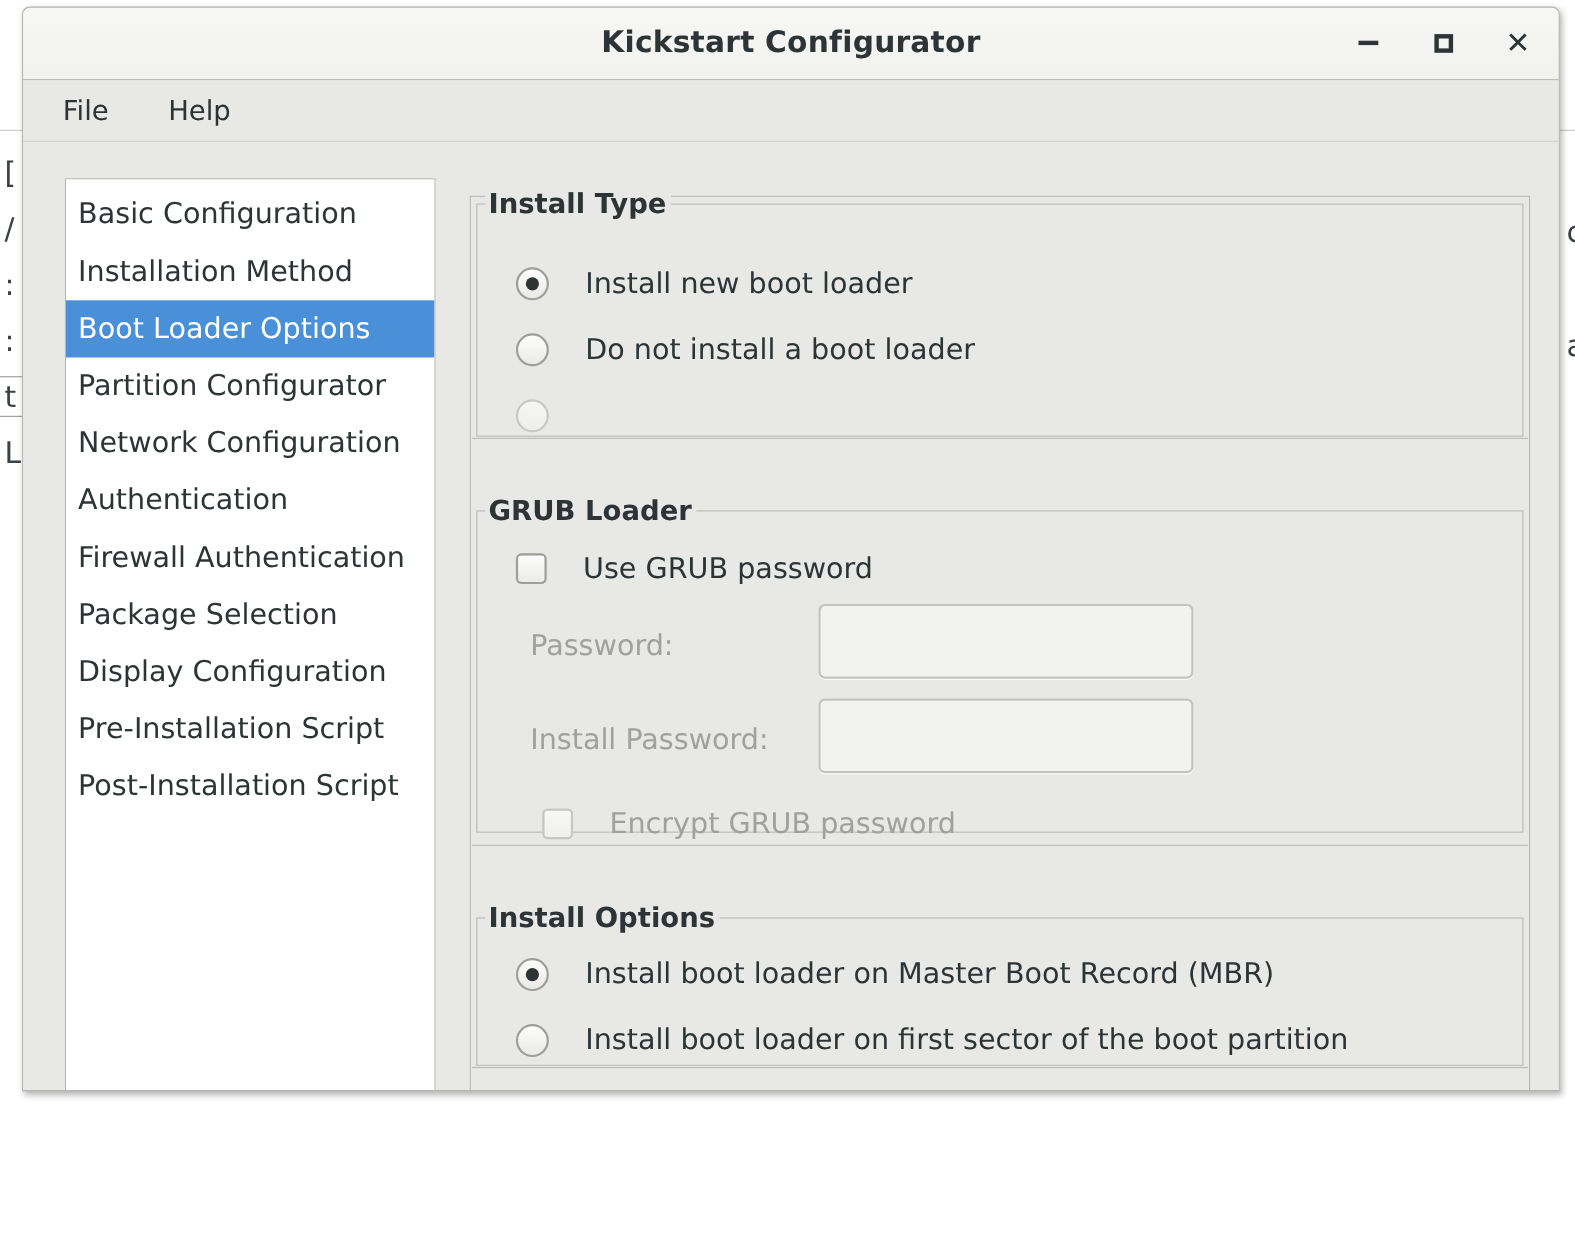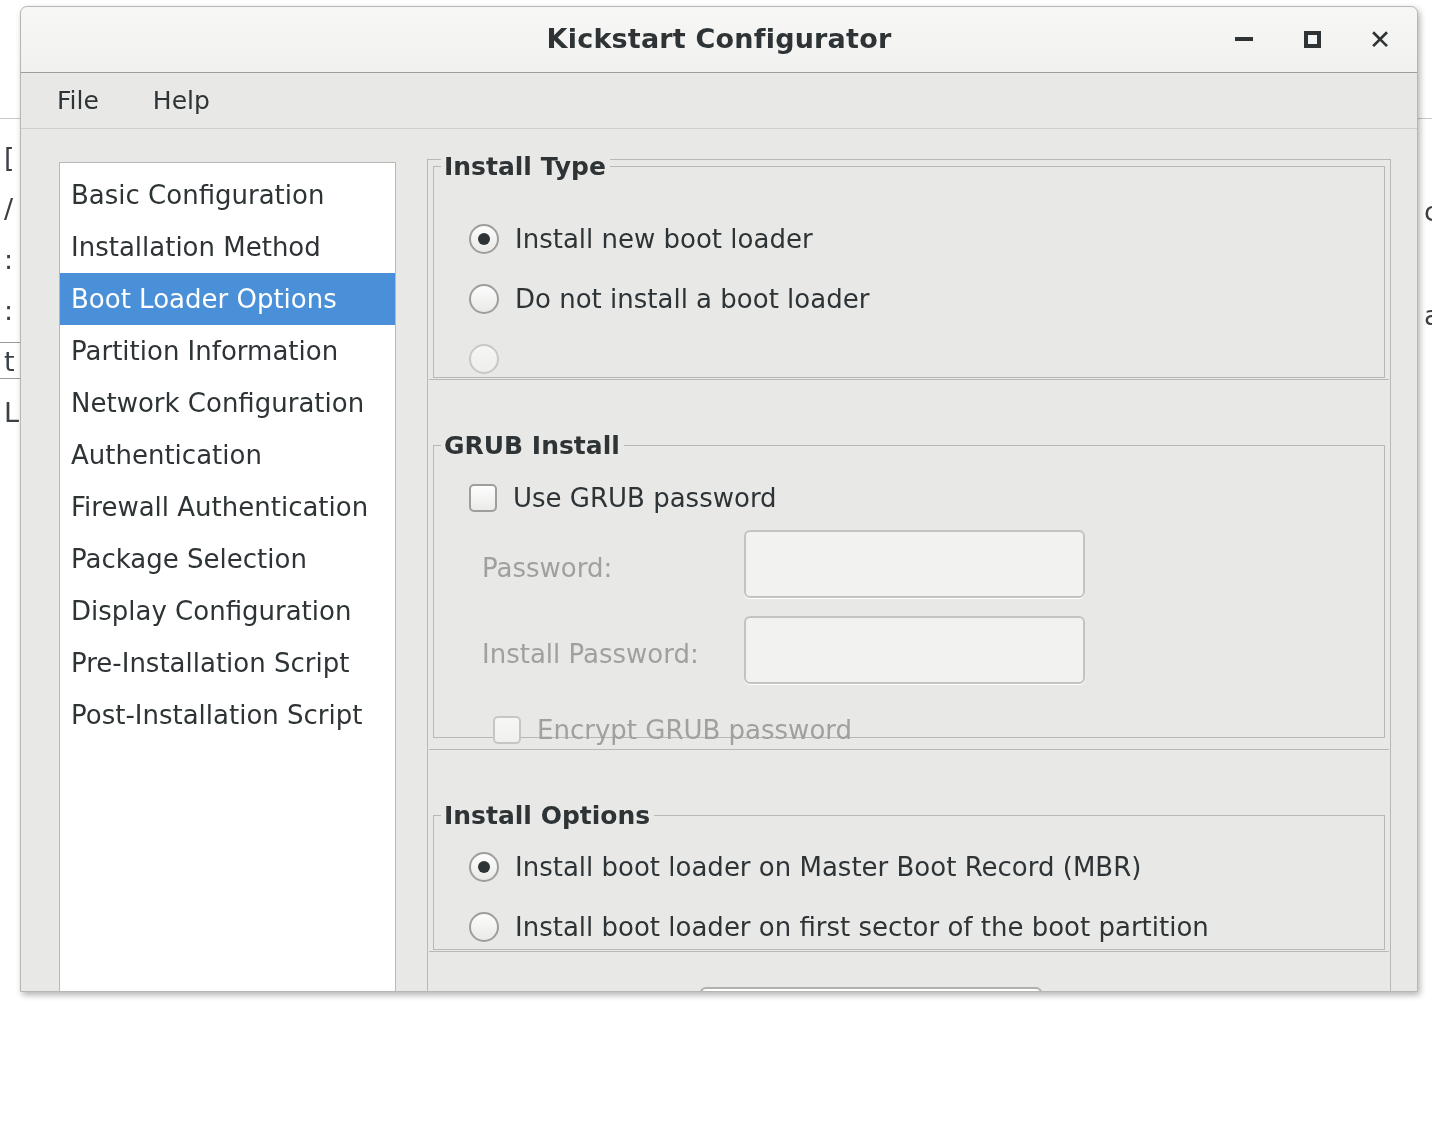--- a/index.html
+++ b/index.html
@@ -176,21 +176,21 @@
   }
   .side-item.selected {
     background: #4a90d9;
     color: #ffffff;
   }
 
   
   .content {
     flex: 1 1 auto;
     margin-left: 31px;
-    margin-top: 2px;
+    margin-top: 21px;
     height: 921px;
     border: 1px solid #b8b8b5;
     background: #e8e8e7;
     position: relative;
     padding: 0;
   }
 
   .groupbox {
     position: relative;
     margin: 0 0 0 0;
@@ -212,20 +212,21 @@
     font-weight: bold;
     color: #2e3436;
     white-space: nowrap;
   }
 
   
   .ctl-row {
     display: flex;
     align-items: center;
     position: absolute;
+    gap: 17px;
   }
 
   
   .radio {
     width: 30px; height: 30px;
     border-radius: 50%;
     border: 2px solid #9e9e9b;
     background: linear-gradient(to bottom, #fdfdfd 0%, #e9e9e7 100%);
     flex: 0 0 30px;
     position: relative;
@@ -330,21 +331,21 @@
     <div class="menu-item">File</div>
     <div class="menu-item">Help</div>
   </div>
 
   <div class="win-body">
 
     <div class="sidebar">
       <div class="side-item">Basic Configuration</div>
       <div class="side-item">Installation Method</div>
       <div class="side-item selected">Boot Loader Options</div>
-      <div class="side-item">Partition Information</div>
+      <div class="side-item">Partition Configurator</div>
       <div class="side-item">Network Configuration</div>
       <div class="side-item">Authentication</div>
       <div class="side-item">Firewall Authentication</div>
       <div class="side-item">Package Selection</div>
       <div class="side-item">Display Configuration</div>
       <div class="side-item">Pre-Installation Script</div>
       <div class="side-item">Post-Installation Script</div>
     </div>
 
     <div class="content">
@@ -365,21 +366,21 @@
 
         <div class="ctl-row" style="left:41px; top:184px;">
           <span class="radio disabled"></span>
         </div>
       </div>
 
       <div class="hr-sep" style="top:219px;"></div>
 
       <div class="groupbox">
         <div class="gb-frame" style="top:285px; height:293px;"></div>
-        <div class="gb-legend" style="top:271px; left:13px;">GRUB Install</div>
+        <div class="gb-legend" style="top:271px; left:13px;">GRUB Loader</div>
 
         <div class="ctl-row" style="left:41px; top:323px;">
           <span class="checkbox"></span>
           <span class="ctl-label">Use GRUB password</span>
         </div>
 
         <div class="field-label disabled" style="left:54px; top:393px;">Password:</div>
         <div class="textfield disabled" style="left:316px; top:370px; width:341px; height:68px;"></div>
 
         <div class="field-label disabled" style="left:54px; top:479px;">Install Password:</div>

